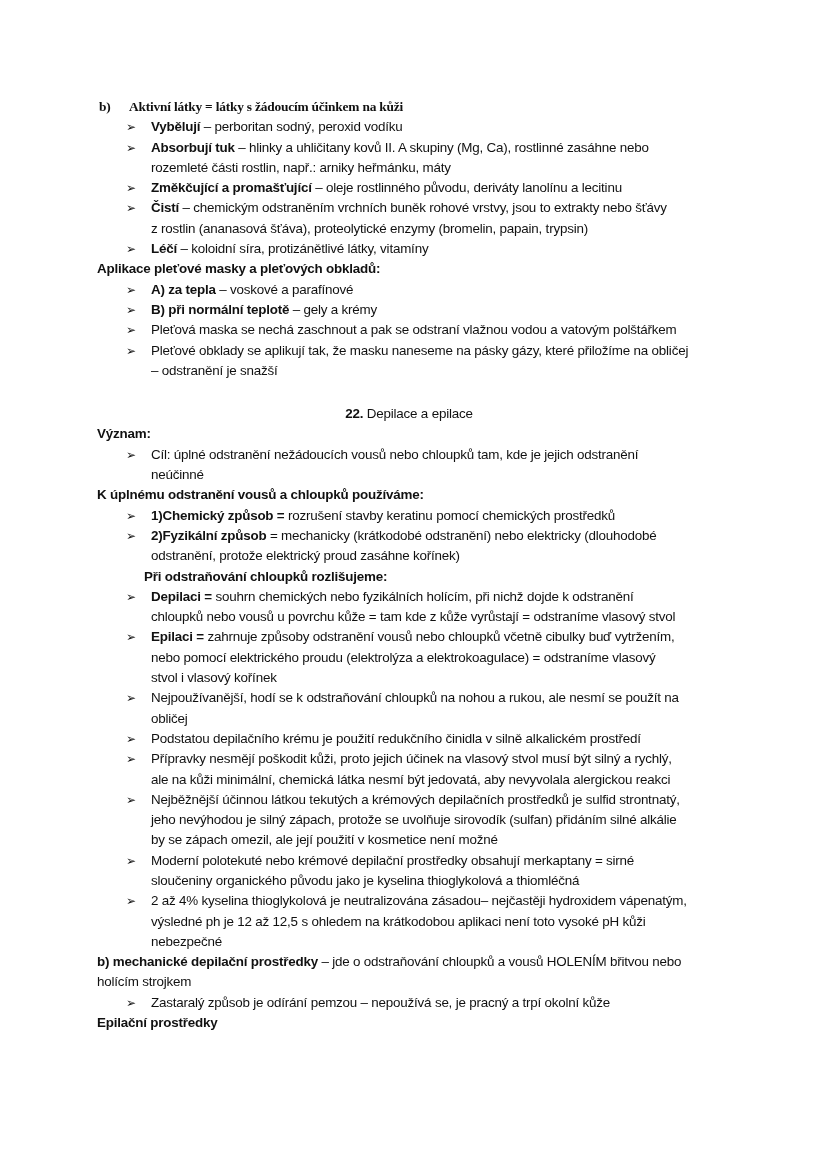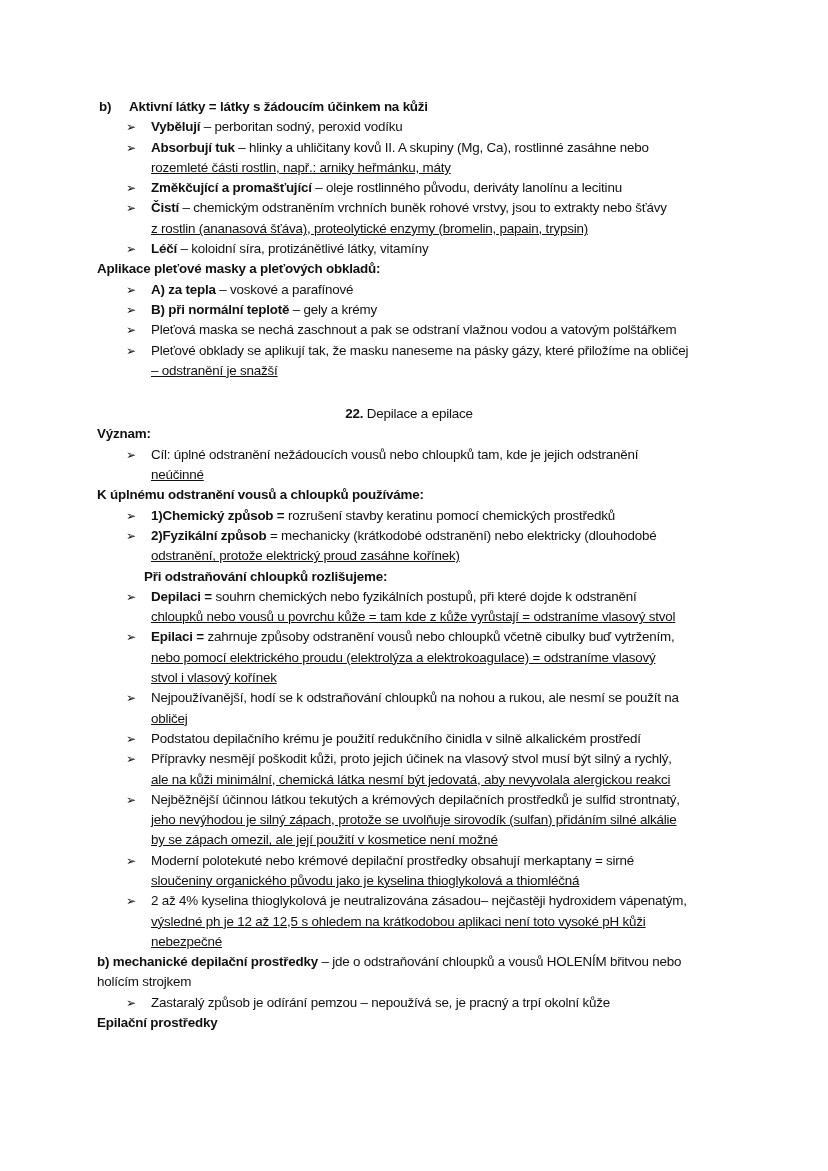--- a/index.html
+++ b/index.html
@@ -6,30 +6,30 @@
     body {
       width: 828px; height: 1171px; position: relative; overflow: hidden;
       font-family: "Liberation Sans", sans-serif; color: #111;
     }
     .page { position: absolute; left: 99px; top: 97px; width: 640px; }
     .line { font-size: 13.4px; line-height: 20.3px; white-space: nowrap; letter-spacing: -0.2px; }
     .b { font-weight: bold; }
     .h { font-weight: bold; }
     .item { position: relative; padding-left: 52px; }
     .item .bullet { position: absolute; left: 27px; top: 0; font-size: 12px; }
-    .cont { padding-left: 52px; text-decoration: underline; }
+    .cont { padding-left: 52px; }
     .center { text-align: center; width: 620px; }
     .gap { height: 20px; }
   </style>
 </head>
 <body>
 
 <div class="page">
 
-  <div class="line b" style="padding-left:0px;">
+  <div class="line b" style="padding-left:0px;font-family:Liberation Serif, serif;">
     <span style="display:inline-block;width:30px;">b)</span><span>Aktivní látky = látky s žádoucím účinkem na kůži</span>
   </div>
   <div id="sec-b-list">
       <div class="line item"><span class="bullet">➢</span><span class="b">Vybělují</span><span> – perboritan sodný, peroxid vodíku</span></div>
       <div class="line item"><span class="bullet">➢</span><span class="b">Absorbují tuk</span><span> – hlinky a uhličitany kovů II. A skupiny (Mg, Ca), rostlinné zasáhne nebo</span></div>
       <div class="line cont">rozemleté části rostlin, např.: arniky heřmánku, máty</div>
       <div class="line item"><span class="bullet">➢</span><span class="b">Změkčující a promašťující</span><span> – oleje rostlinného původu, deriváty lanolínu a lecitinu</span></div>
       <div class="line item"><span class="bullet">➢</span><span class="b">Čistí</span><span> – chemickým odstraněním vrchních buněk rohové vrstvy, jsou to extrakty nebo šťávy</span></div>
       <div class="line cont">z rostlin (ananasová šťáva), proteolytické enzymy (bromelin, papain, trypsin)</div>
       <div class="line item"><span class="bullet">➢</span><span class="b">Léčí</span><span> – koloidní síra, protizánětlivé látky, vitamíny</span></div>
@@ -58,21 +58,21 @@
 
   <div class="line h" style="margin-left:-2px;">K úplnému odstranění vousů a chloupků používáme:</div>
   <div id="uplne-list">
       <div class="line item"><span class="bullet">➢</span><span class="b">1)Chemický způsob =</span><span> rozrušení stavby keratinu pomocí chemických prostředků</span></div>
       <div class="line item"><span class="bullet">➢</span><span class="b">2)Fyzikální způsob</span><span> = mechanicky (krátkodobé odstranění) nebo elektricky (dlouhodobé</span></div>
       <div class="line cont">odstranění, protože elektrický proud zasáhne kořínek)</div>
     </div>
 
   <div class="line h" style="margin-left:-2px;padding-left:47px;">Při odstraňování chloupků rozlišujeme:</div>
   <div id="rozlisujeme-list">
-      <div class="line item"><span class="bullet">➢</span><span class="b">Depilaci =</span><span> souhrn chemických nebo fyzikálních postupů, při které dojde k odstranění</span></div>
+      <div class="line item"><span class="bullet">➢</span><span class="b">Depilaci =</span><span> souhrn chemických nebo fyzikálních holícím, při nichž dojde k odstranění</span></div>
       <div class="line cont">chloupků nebo vousů u povrchu kůže = tam kde z kůže vyrůstají = odstraníme vlasový stvol</div>
       <div class="line item"><span class="bullet">➢</span><span class="b">Epilaci =</span><span> zahrnuje způsoby odstranění vousů nebo chloupků včetně cibulky buď vytržením,</span></div>
       <div class="line cont">nebo pomocí elektrického proudu (elektrolýza a elektrokoagulace) = odstraníme vlasový</div>
       <div class="line cont">stvol i vlasový kořínek</div>
     </div>
 
   <div id="depilacni-list">
       <div class="line item"><span class="bullet">➢</span><span>Nejpoužívanější, hodí se k odstraňování chloupků na nohou a rukou, ale nesmí se použít na</span></div>
       <div class="line cont">obličej</div>
       <div class="line item"><span class="bullet">➢</span><span>Podstatou depilačního krému je použití redukčního činidla v silně alkalickém prostředí</span></div>

